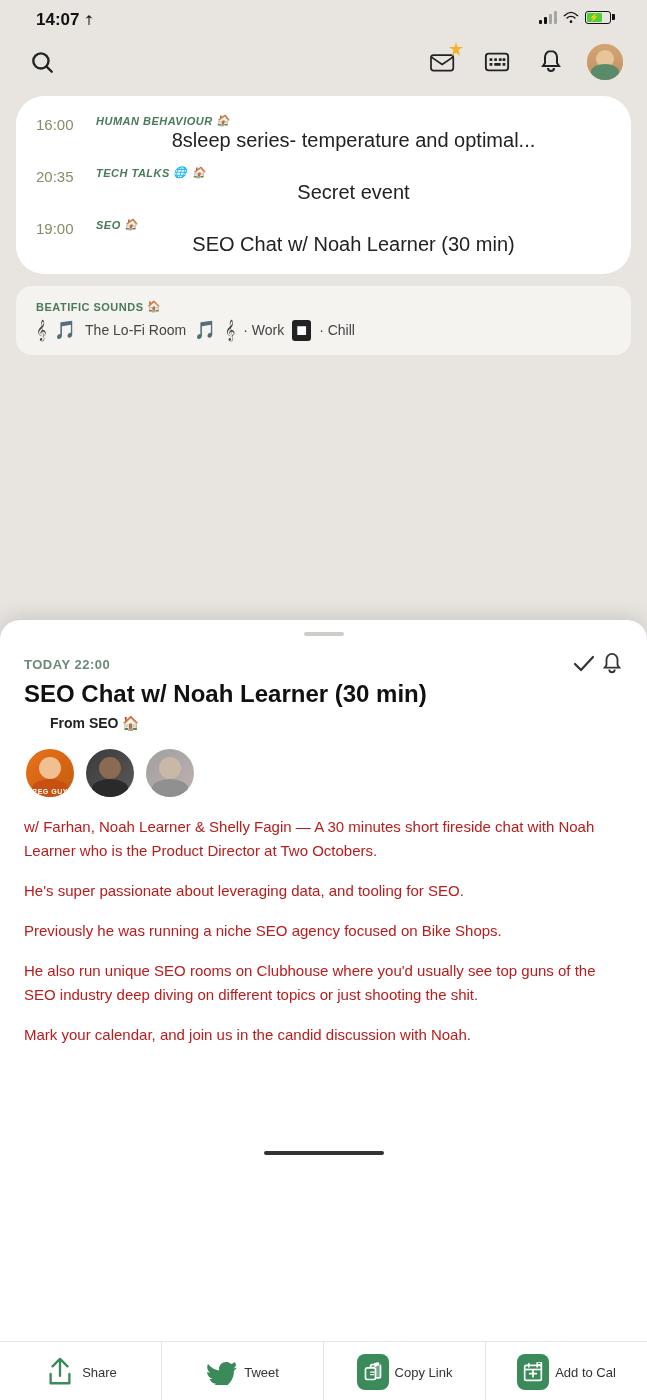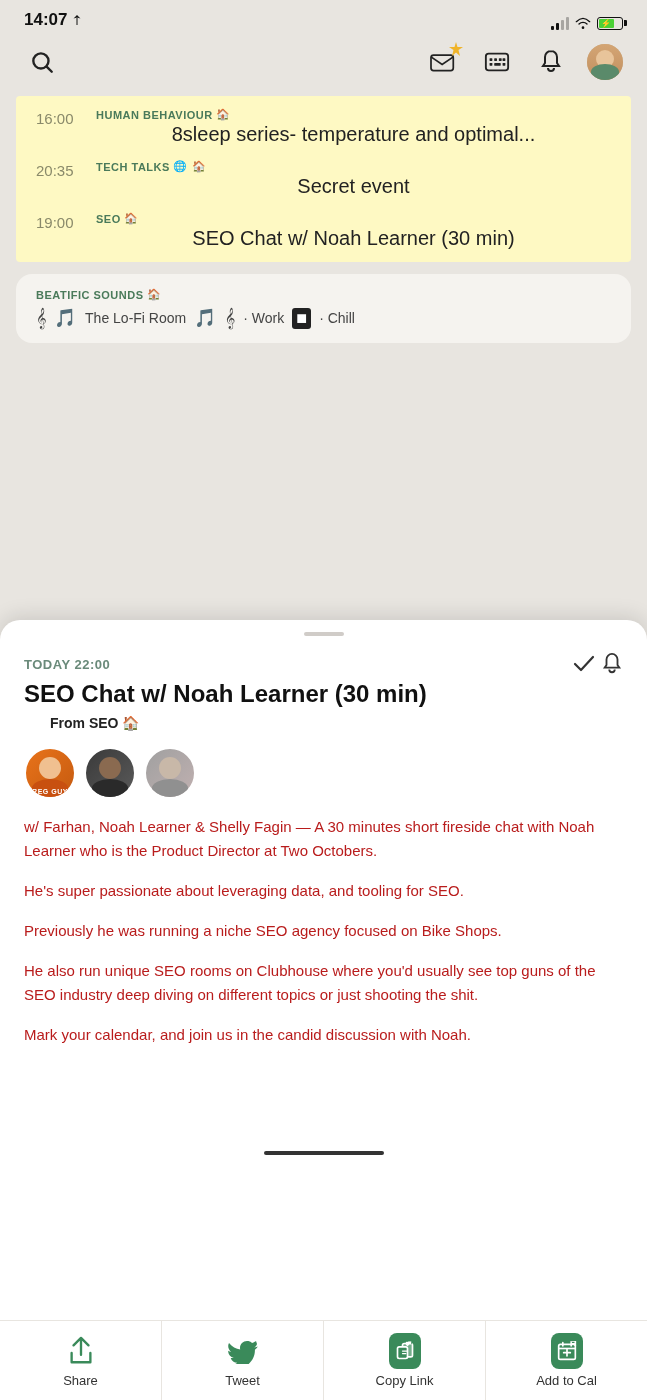--- a/index.html
+++ b/index.html
@@ -9,22 +9,22 @@
       min-height: 1400px;
       background: #e8e5e0;
       font-family: -apple-system, BlinkMacSystemFont, 'Helvetica Neue', Arial, sans-serif;
       overflow-x: hidden;
     }
 
     
     .status-bar {
       display: flex;
       justify-content: space-between;
-      align-items: flex-end;
-      padding: 10px 24px 6px;
+      align-items: flex-start;
+      padding: 10px 36px 6px;
       background: #e8e5e0;
     }
     .status-time {
       font-size: 17px;
       font-weight: 600;
       color: #111;
       display: flex;
       align-items: center;
       gap: 4px;
     }
@@ -142,24 +142,24 @@
       background: #5a8a6a;
       border-radius: 50% 50% 0 0;
       position: absolute;
       bottom: 0;
       left: 50%;
       transform: translateX(-50%);
     }
 
     
     .schedule-card {
-      background: #fef9c3;
-      border-radius: 4px;
+      background: #ffffff;
+      border-radius: 28px;
       margin: 4px 16px 12px;
-      padding: 12px 20px;
+      padding: 18px 20px;
     }
     .schedule-item {
       display: flex;
       align-items: flex-start;
       margin-bottom: 14px;
     }
     .schedule-item:last-child {
       margin-bottom: 0;
     }
     .schedule-time {
@@ -174,20 +174,21 @@
     }
     .schedule-category {
       font-size: 11px;
       font-weight: 700;
       color: #4a7a5a;
       letter-spacing: 0.5px;
       display: flex;
       align-items: center;
       gap: 4px;
       margin-bottom: 2px;
+      font-style: italic;
     }
     .schedule-title {
       font-size: 20px;
       color: #222;
       font-weight: 400;
       text-align: center;
     }
 
     
     .beatific-card {
@@ -339,21 +340,21 @@
       margin-top: 20px;
       position: absolute;
       bottom: 0;
       left: 0;
       right: 0;
       background: #fff;
     }
     .action-btn {
       flex: 1;
       display: flex;
-      flex-direction: column;
+      flex-direction: row;
       align-items: center;
       justify-content: center;
       padding: 14px 8px 12px;
       gap: 6px;
       cursor: pointer;
       border-right: 1px solid #e8e5e0;
     }
     .action-btn:last-child {
       border-right: none;
     }

